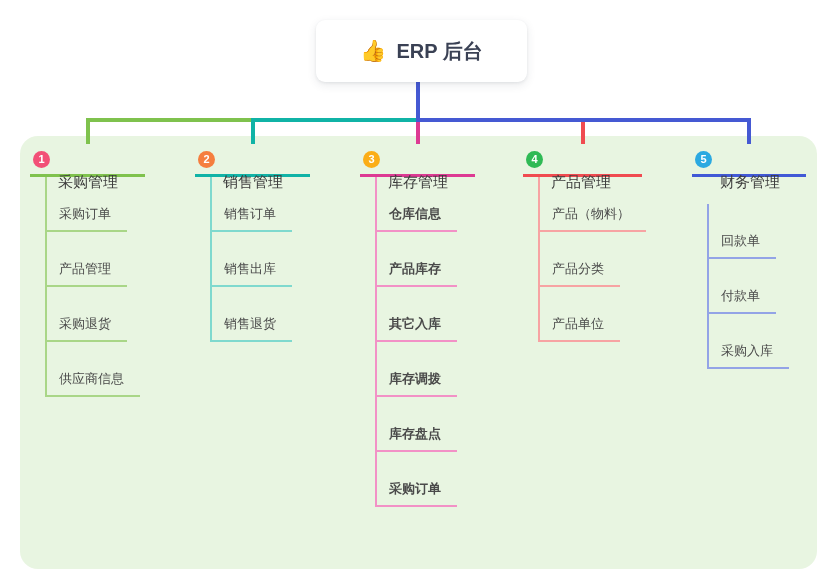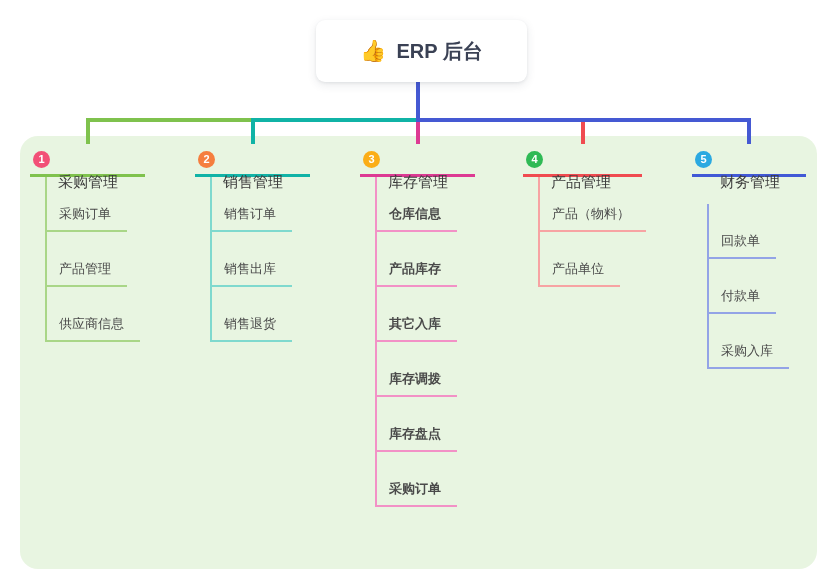--- a/index.html
+++ b/index.html
@@ -104,20 +104,23 @@
     <span class="label">采购管理</span>
   </div>
   <div class="children b1" id="ch-1">
     <div class="child-row">
         <span>采购订单</span>
       </div>
     <div class="child-row">
         <span>产品管理</span>
       </div>
     <div class="child-row">
+        <span>采购退货</span>
+      </div>
+    <div class="child-row">
         <span>供应商信息</span>
       </div>
   </div>
 
   <div class="branch-title b2" id="bt-2">
     <span class="badge">2</span>
     <span class="label">销售管理</span>
   </div>
   <div class="children b2" id="ch-2">
     <div class="child-row">
@@ -158,20 +161,23 @@
 
   <div class="branch-title b4" id="bt-4">
     <span class="badge">4</span>
     <span class="label">产品管理</span>
   </div>
   <div class="children b4" id="ch-4">
     <div class="child-row">
         <span>产品（物料）</span>
       </div>
     <div class="child-row">
+        <span>产品分类</span>
+      </div>
+    <div class="child-row">
         <span>产品单位</span>
       </div>
   </div>
 
   <div class="branch-title b5" id="bt-5">
     <span class="badge">5</span>
     <span class="label">财务管理</span>
   </div>
   <div class="children b5" id="ch-5">
     <div class="child-row">

